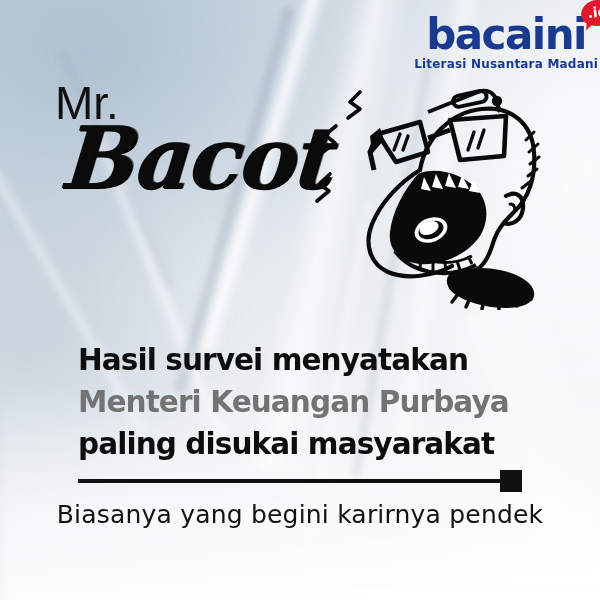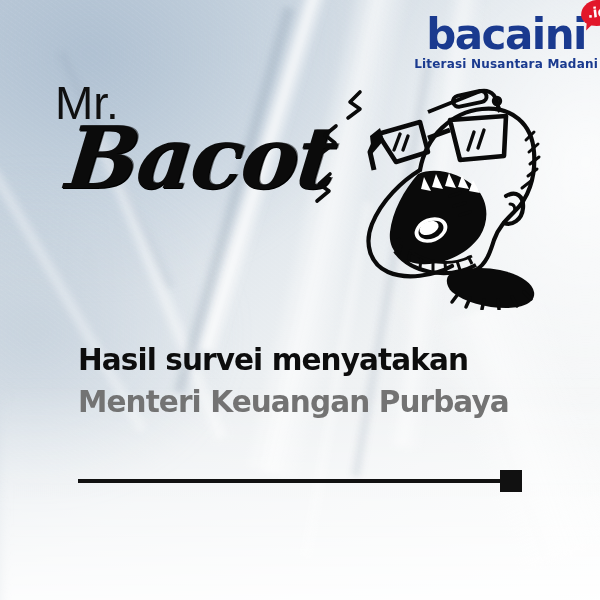--- a/index.html
+++ b/index.html
@@ -348,21 +348,23 @@
         <path d="M60 14 l-10 10 l10 7 l-12 9"></path>
         <path d="M36 48 l-11 9 l10 8 l-12 9"></path>
         <path d="M30 96 l-11 10 l10 7 l-12 10"></path>
       </g>
     </svg>
   </div>
 
   <div class="headline">
     <span class="line">Hasil survei menyatakan</span>
     <span class="line red">Menteri Keuangan Purbaya</span>
+    <span class="line">paling disukai masyarakat</span>
   </div>
 
   <div class="rule-wrap">
     <div class="rule-line"></div>
     <div class="rule-cap"></div>
   </div>
 
+  <div class="caption">Biasanya yang begini karirnya pendek</div>
 
 </div>
 
 </body></html>

